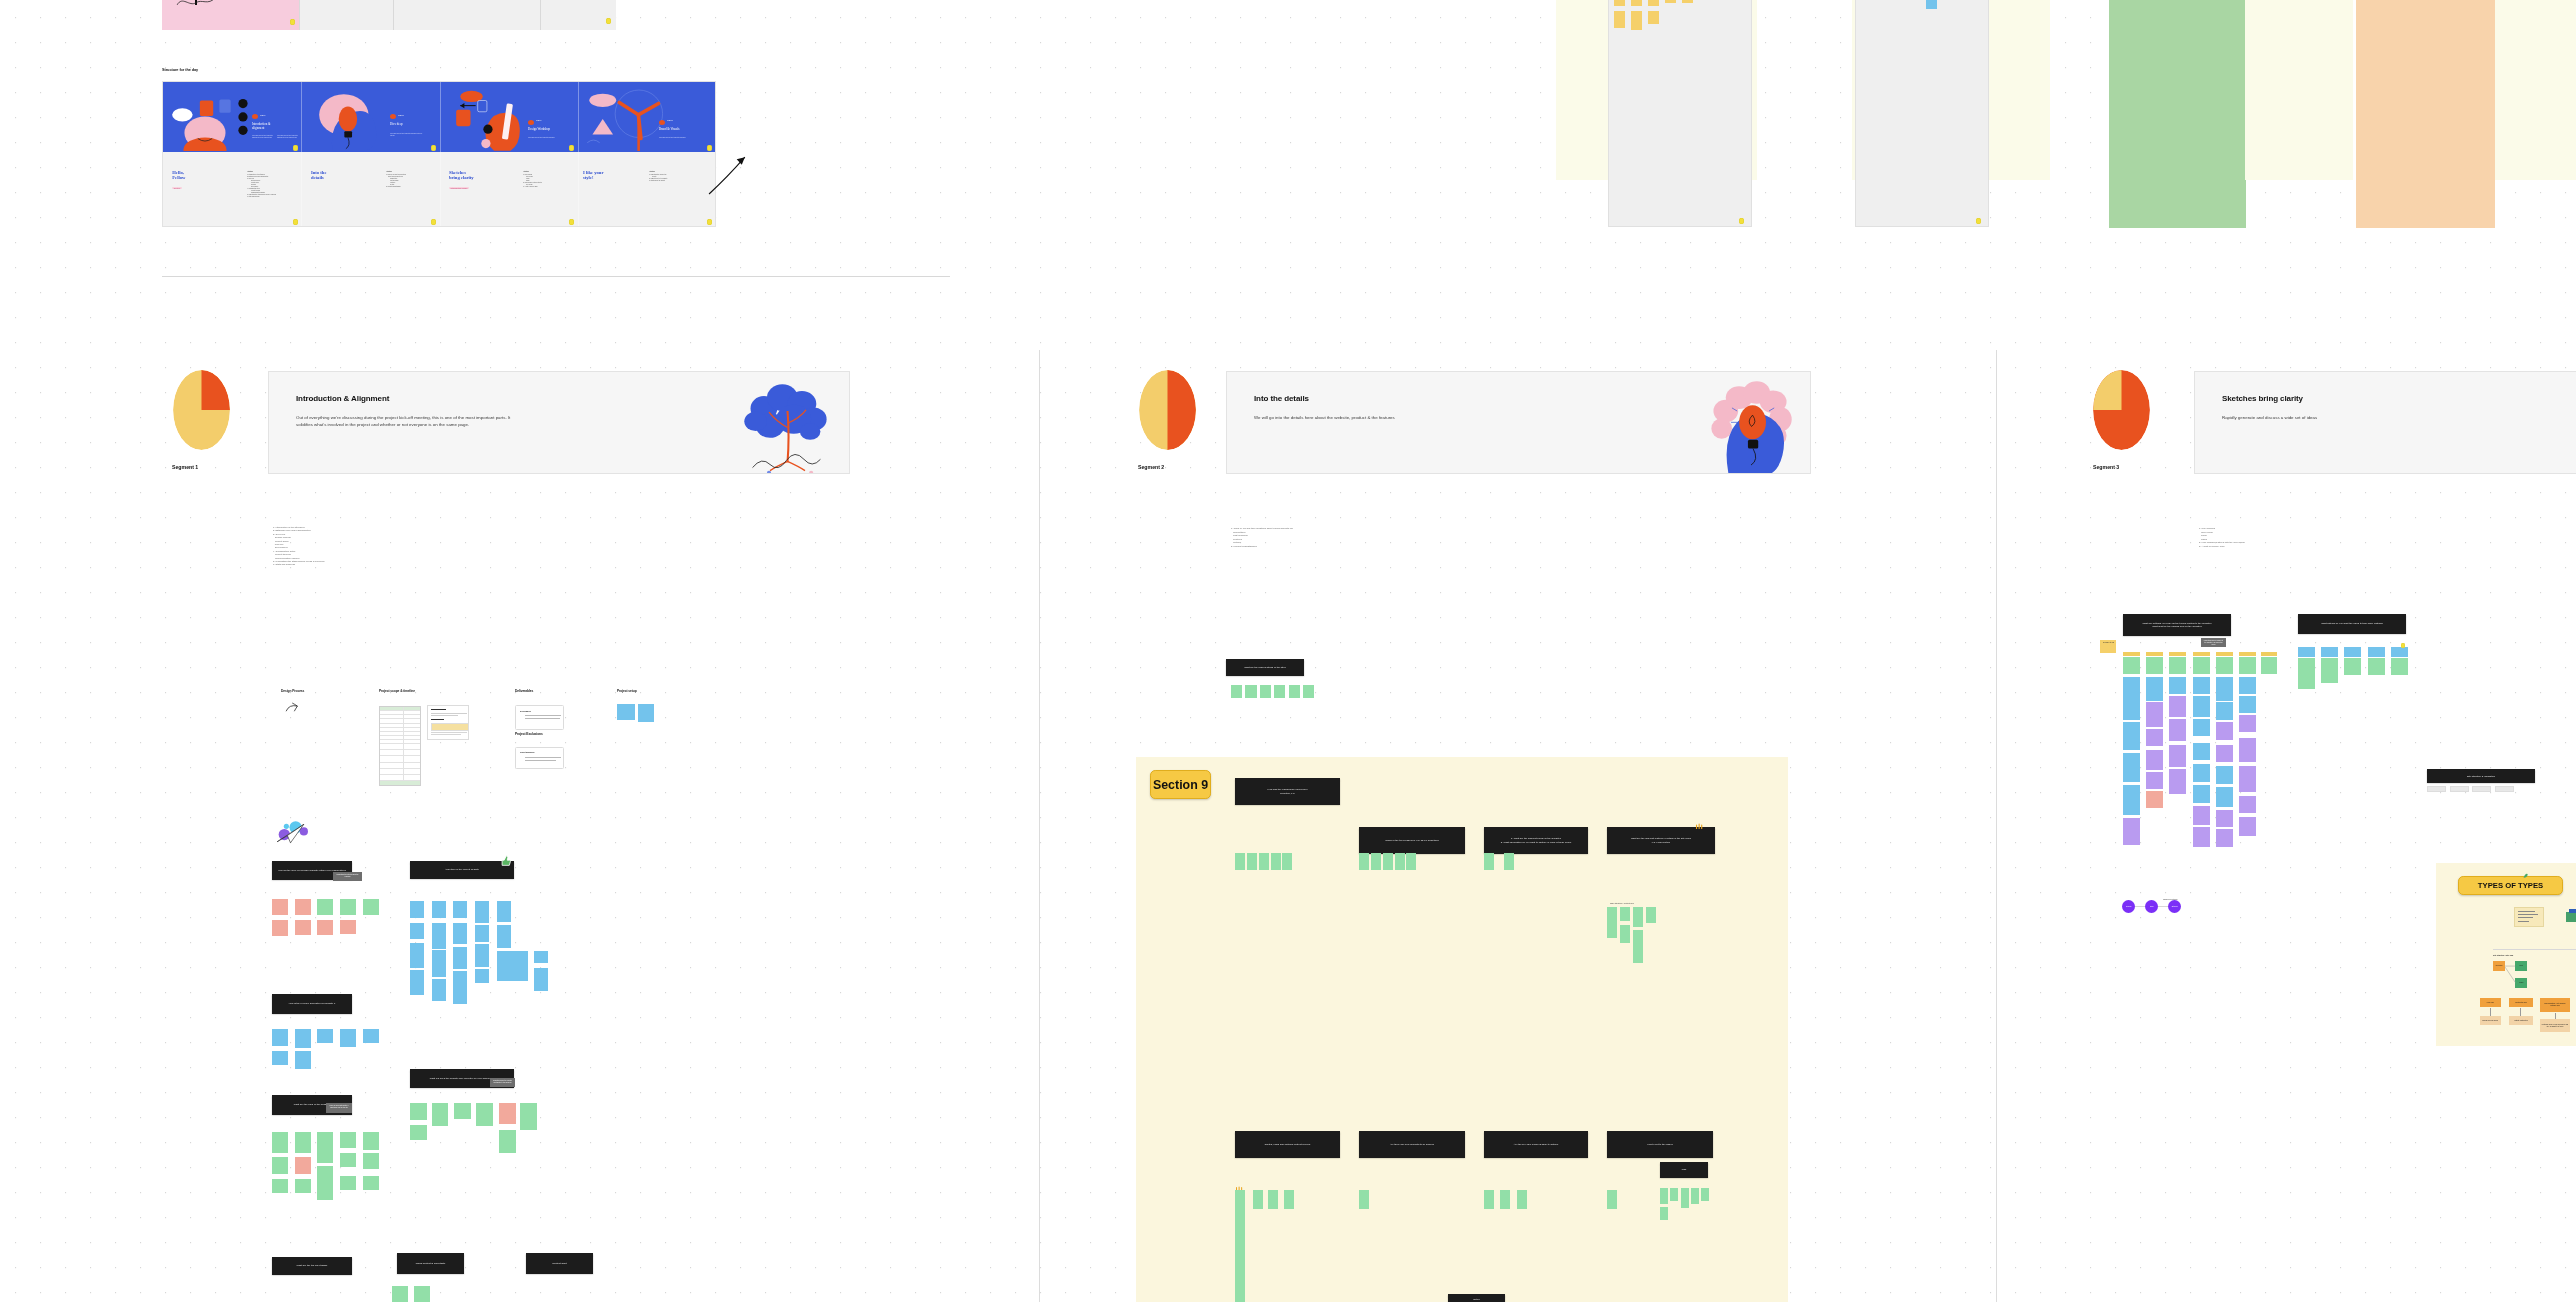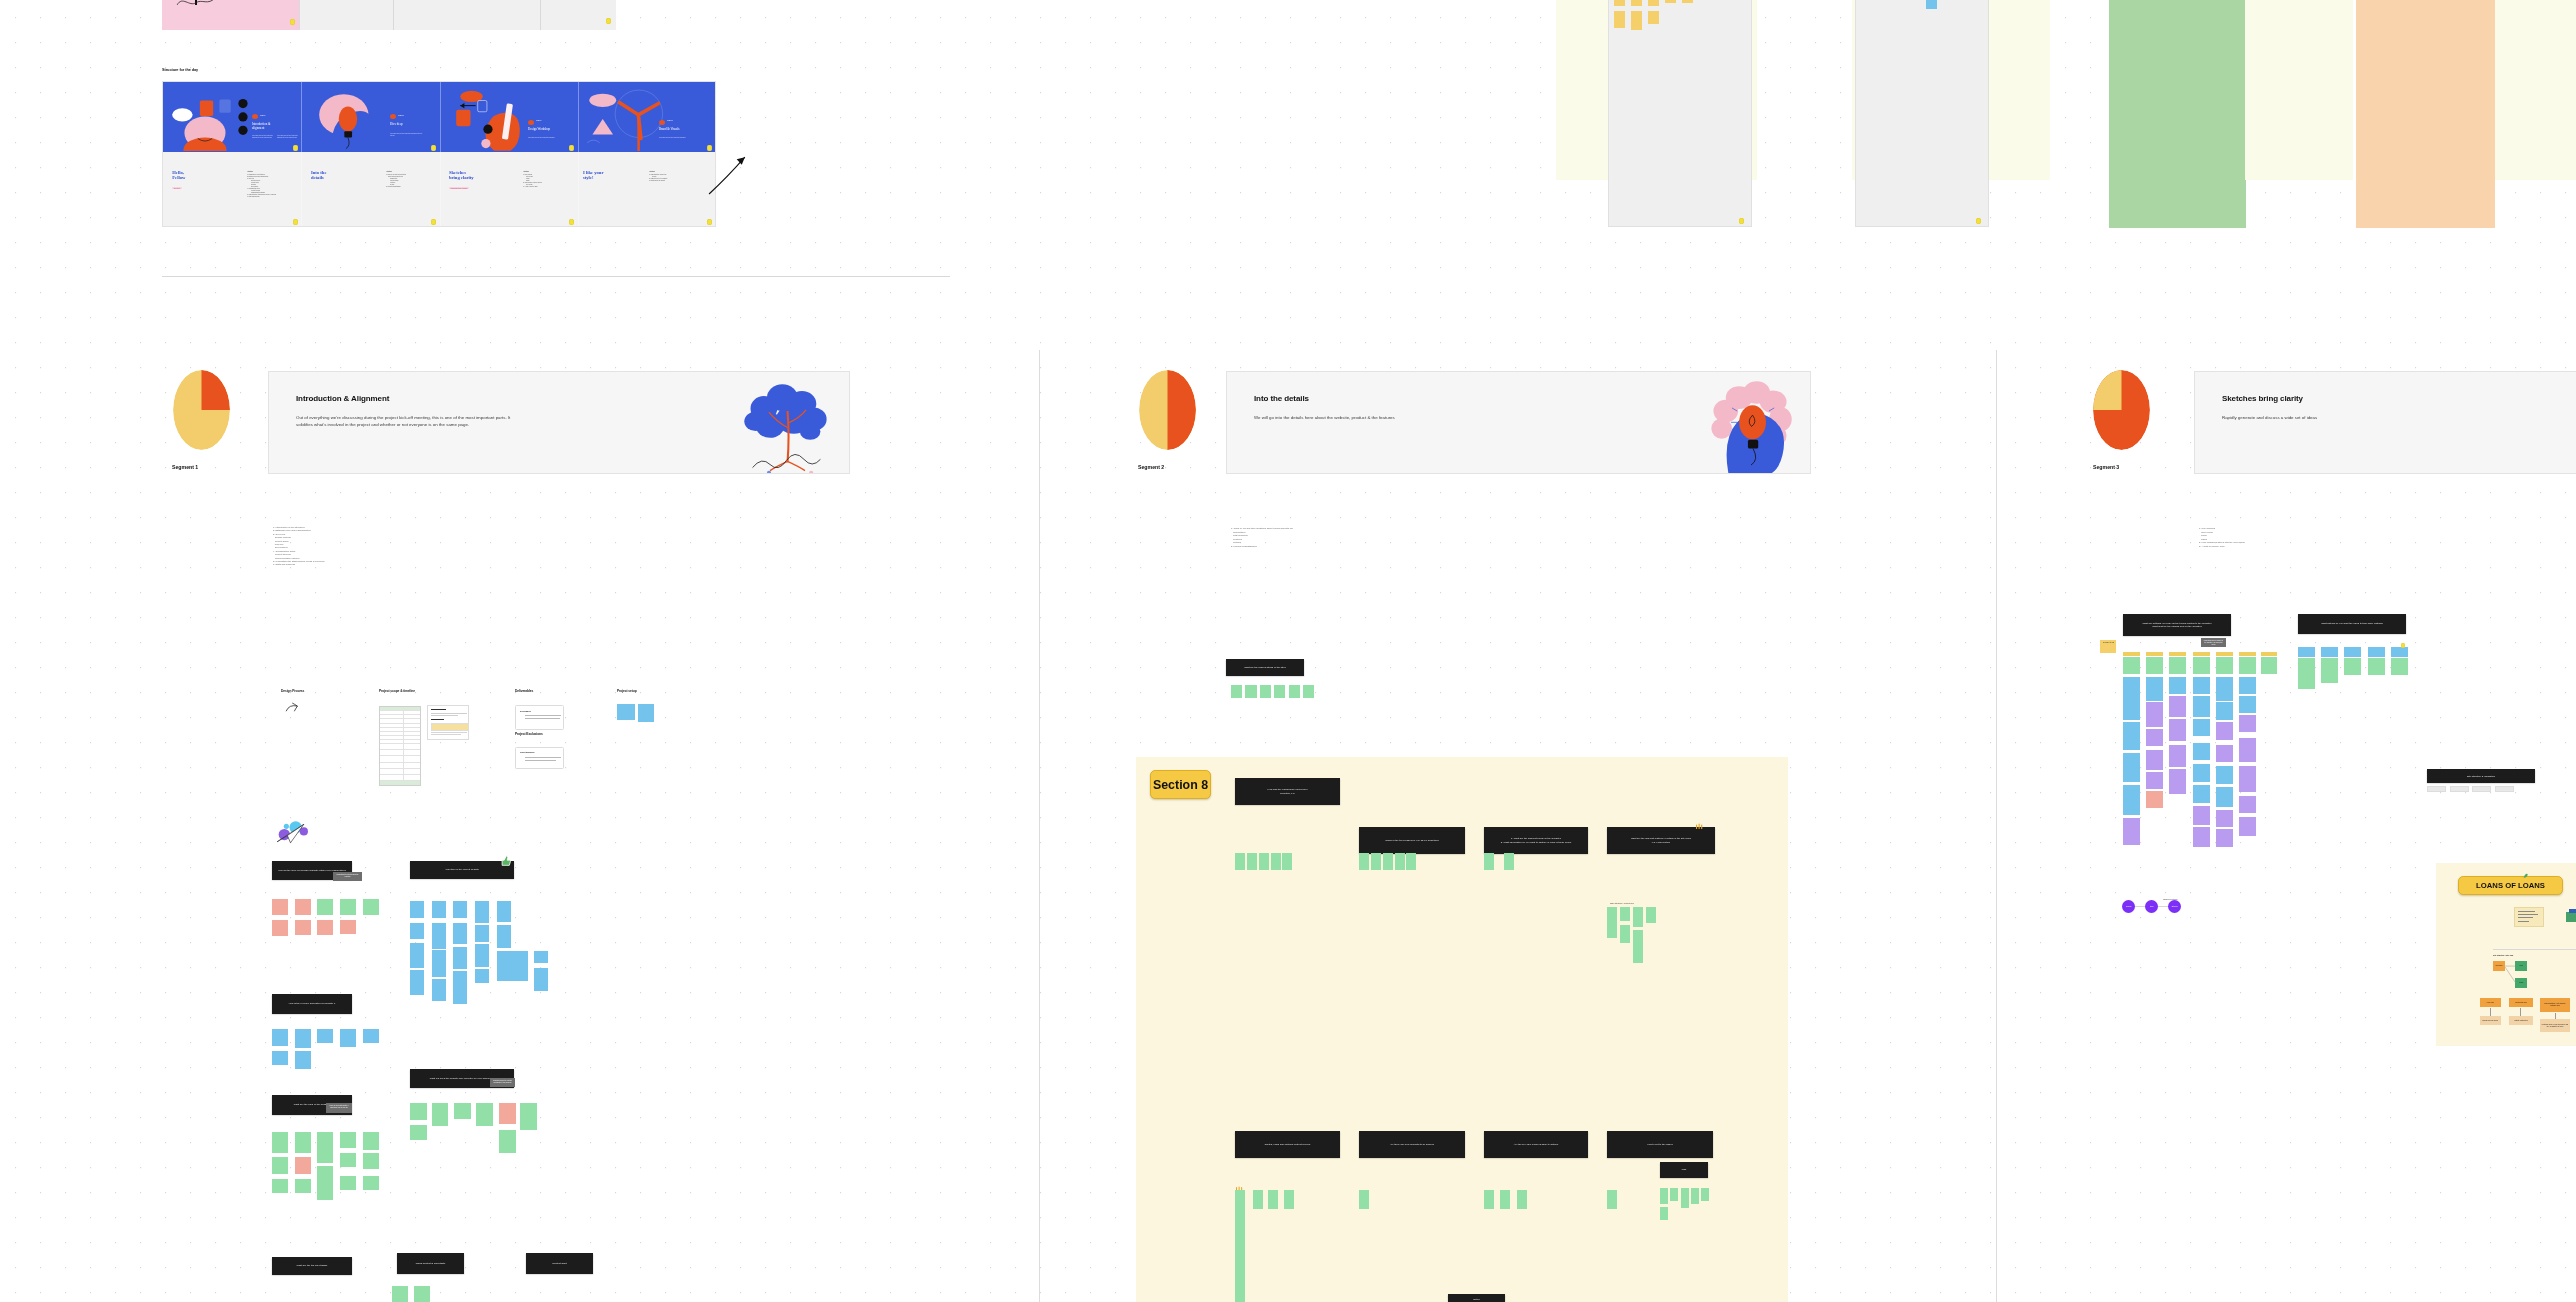--- a/index.html
+++ b/index.html
@@ -570,21 +570,21 @@
 <div class="abs" style="left:1231px;top:685px;width:93px;height:20.6px;">
   <div class="sticky" style="left:0;top:0;width:11.3px;height:13.4px;background:#92dfa8;"></div>
   <div class="sticky" style="left:14.4px;top:0;width:11.3px;height:13.4px;background:#92dfa8;"></div>
   <div class="sticky" style="left:29px;top:0;width:11.3px;height:13.4px;background:#92dfa8;"></div>
   <div class="sticky" style="left:43px;top:0;width:11.3px;height:13.4px;background:#92dfa8;"></div>
   <div class="sticky" style="left:58px;top:0;width:11.3px;height:13.4px;background:#92dfa8;"></div>
   <div class="sticky" style="left:72px;top:0;width:11.3px;height:13.4px;background:#92dfa8;"></div>
 </div>
 
 <div class="bigframe" style="left:1136px;top:757px;width:652px;height:551px;background:#fbf6dd;"></div>
-<div class="bannerlbl" style="left:1150px;top:770px;width:59px;height:27px;font-size:12.4px;">Section 8</div>
+<div class="bannerlbl" style="left:1150px;top:770px;width:59px;height:27px;font-size:12.4px;">Section 9</div>
 
 <div class="qcard" style="left:1235px;top:778px;width:105px;height:27px;">
   <span class="ql" style="white-space:pre-line">How was the onboarding experience?
 Priorities, 1-5</span>
 </div>
 <div class="qcard" style="left:1359px;top:827px;width:106px;height:27px;">
   <span class="ql">Which of the top 3 pages for you as per analytics?</span>
 </div>
 <div class="qcard" style="left:1484px;top:827px;width:104px;height:27px;">
   <span class="ql" style="white-space:pre-line">1. What are the different forms on the website?
@@ -793,21 +793,21 @@
     <span class="ql">Site structure &amp; navigation</span>
   </div>
 <div class="abs" style="left:2427px;top:786px;width:108px;height:8.2px;">
   <div class="sticky" style="left:0;top:0;width:18.5px;height:6.2px;background:#e8e8e8;border:0.5px solid #ddd;"></div>
   <div class="sticky" style="left:23px;top:0;width:18.5px;height:6.2px;background:#e8e8e8;border:0.5px solid #ddd;"></div>
   <div class="sticky" style="left:45px;top:0;width:18.5px;height:6.2px;background:#e8e8e8;border:0.5px solid #ddd;"></div>
   <div class="sticky" style="left:68px;top:0;width:18.5px;height:6.2px;background:#e8e8e8;border:0.5px solid #ddd;"></div>
 </div>
 
 <div class="bigframe" style="left:2436px;top:863px;width:268px;height:183px;background:#fbf6dd;"></div>
-<div class="bannerlbl" style="left:2458px;top:876px;width:103px;height:16.5px;font-size:7.7px;">LOANS OF LOANS</div>
+<div class="bannerlbl" style="left:2458px;top:876px;width:103px;height:16.5px;font-size:7.7px;">TYPES OF TYPES</div>
 
 <div class="abs" style="left:2514px;top:907px;width:28px;height:18px;background:#f7e9ba;border:0.5px solid #e6d79f;">
   <div class="abs" style="left:2.6px;top:2.6px;width:17.5px;height:0.7px;background:#888;"></div>
   <div class="abs" style="left:2.6px;top:5.7px;width:20.6px;height:0.7px;background:#888;"></div>
   <div class="abs" style="left:2.6px;top:8.8px;width:15.5px;height:0.7px;background:#888;"></div>
   <div class="abs" style="left:2.6px;top:13px;width:11.3px;height:0.7px;background:#888;"></div>
 </div>
 <div class="abs" style="left:2566px;top:912px;width:26px;height:10.3px;background:#45a06a;"></div>
 <div class="abs" style="left:2569px;top:909px;width:60px;height:4.1px;background:#2e5fba;"></div>
 

